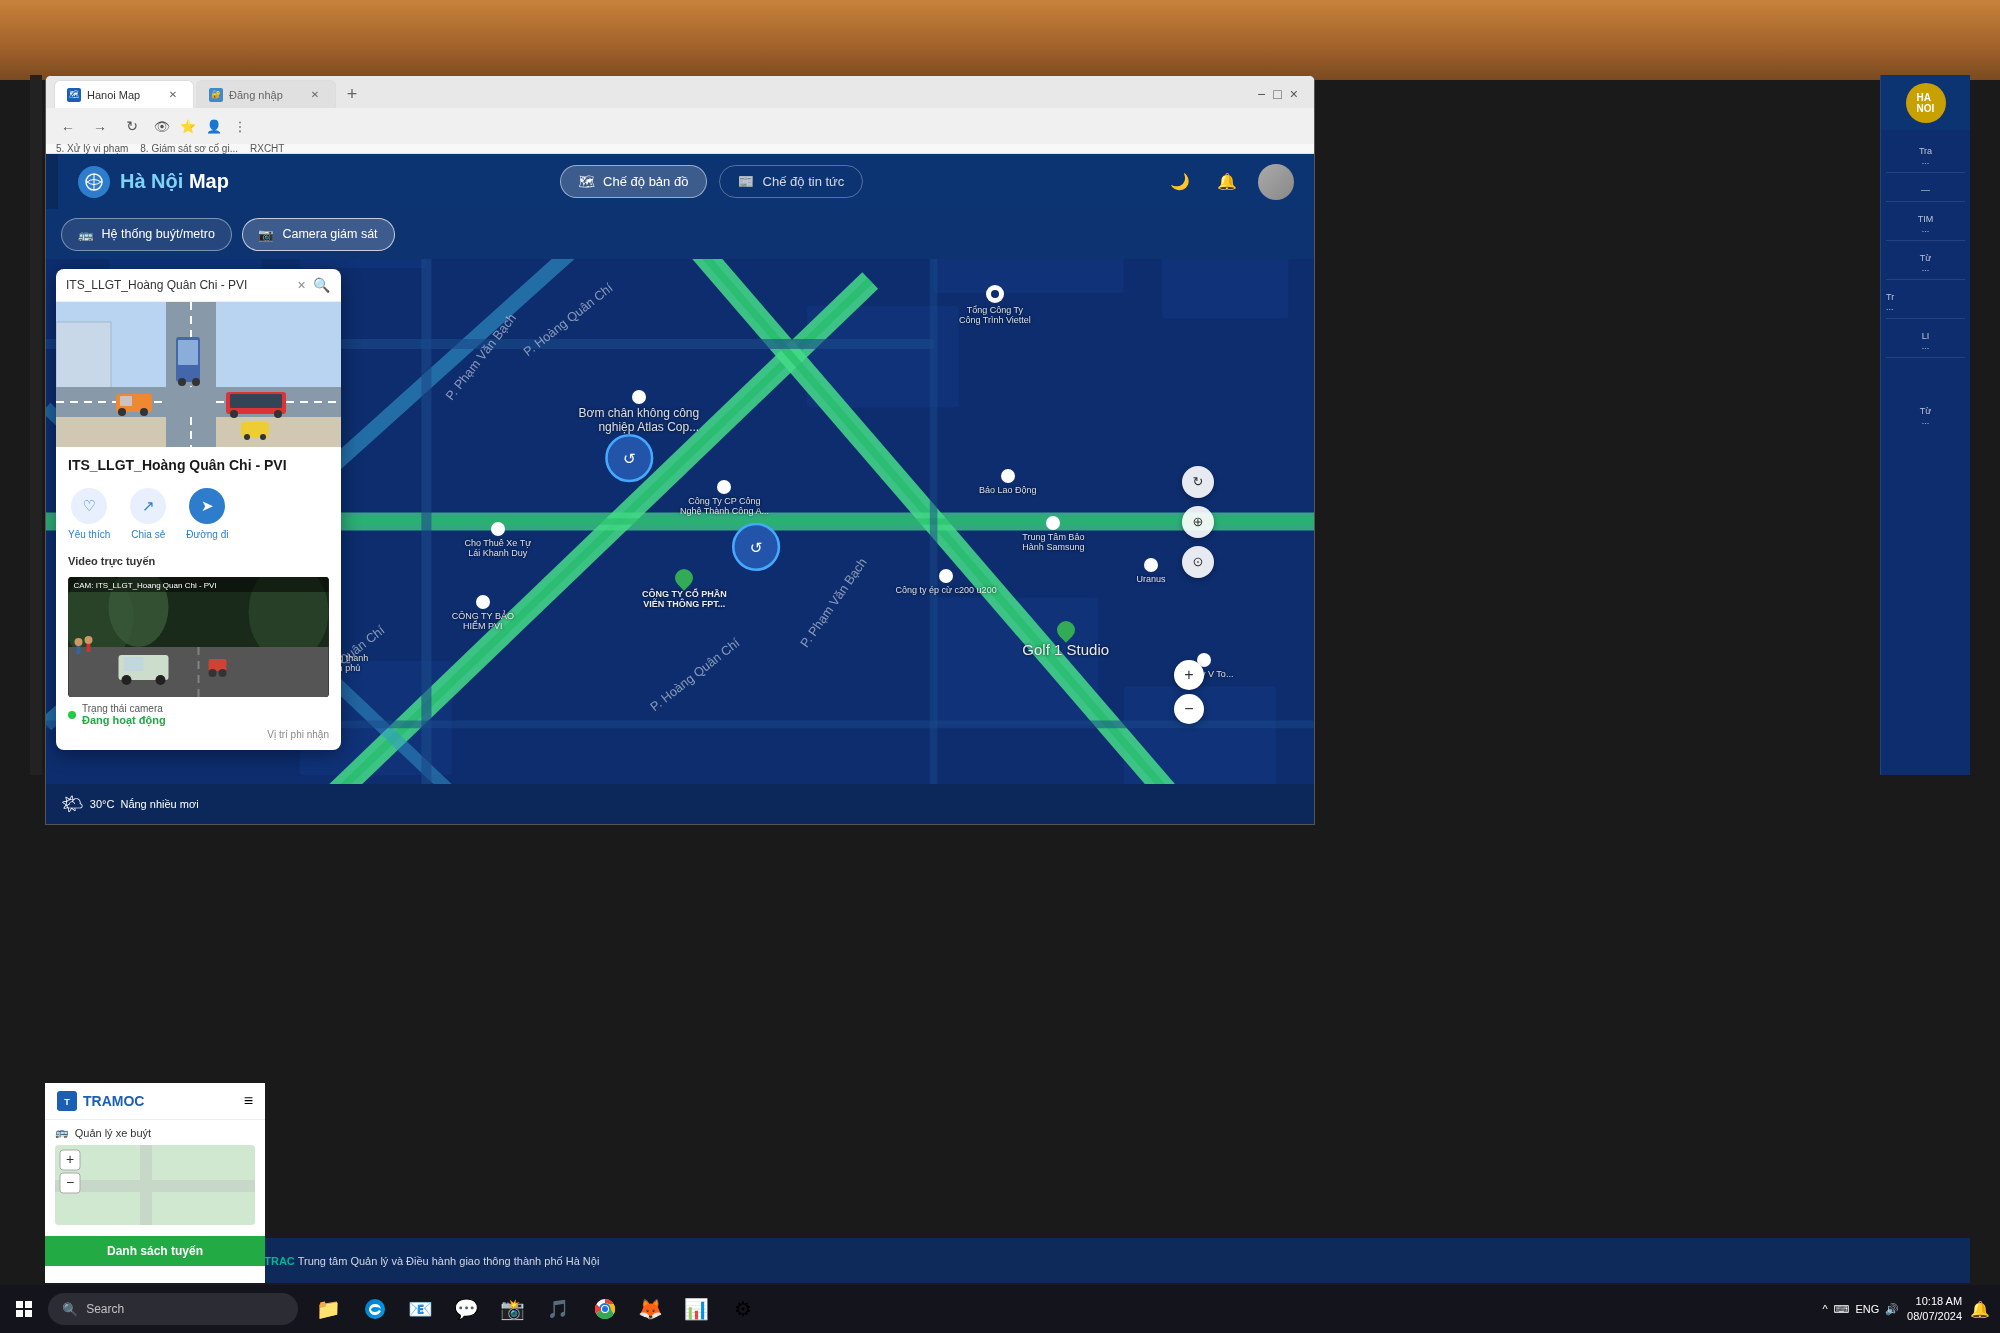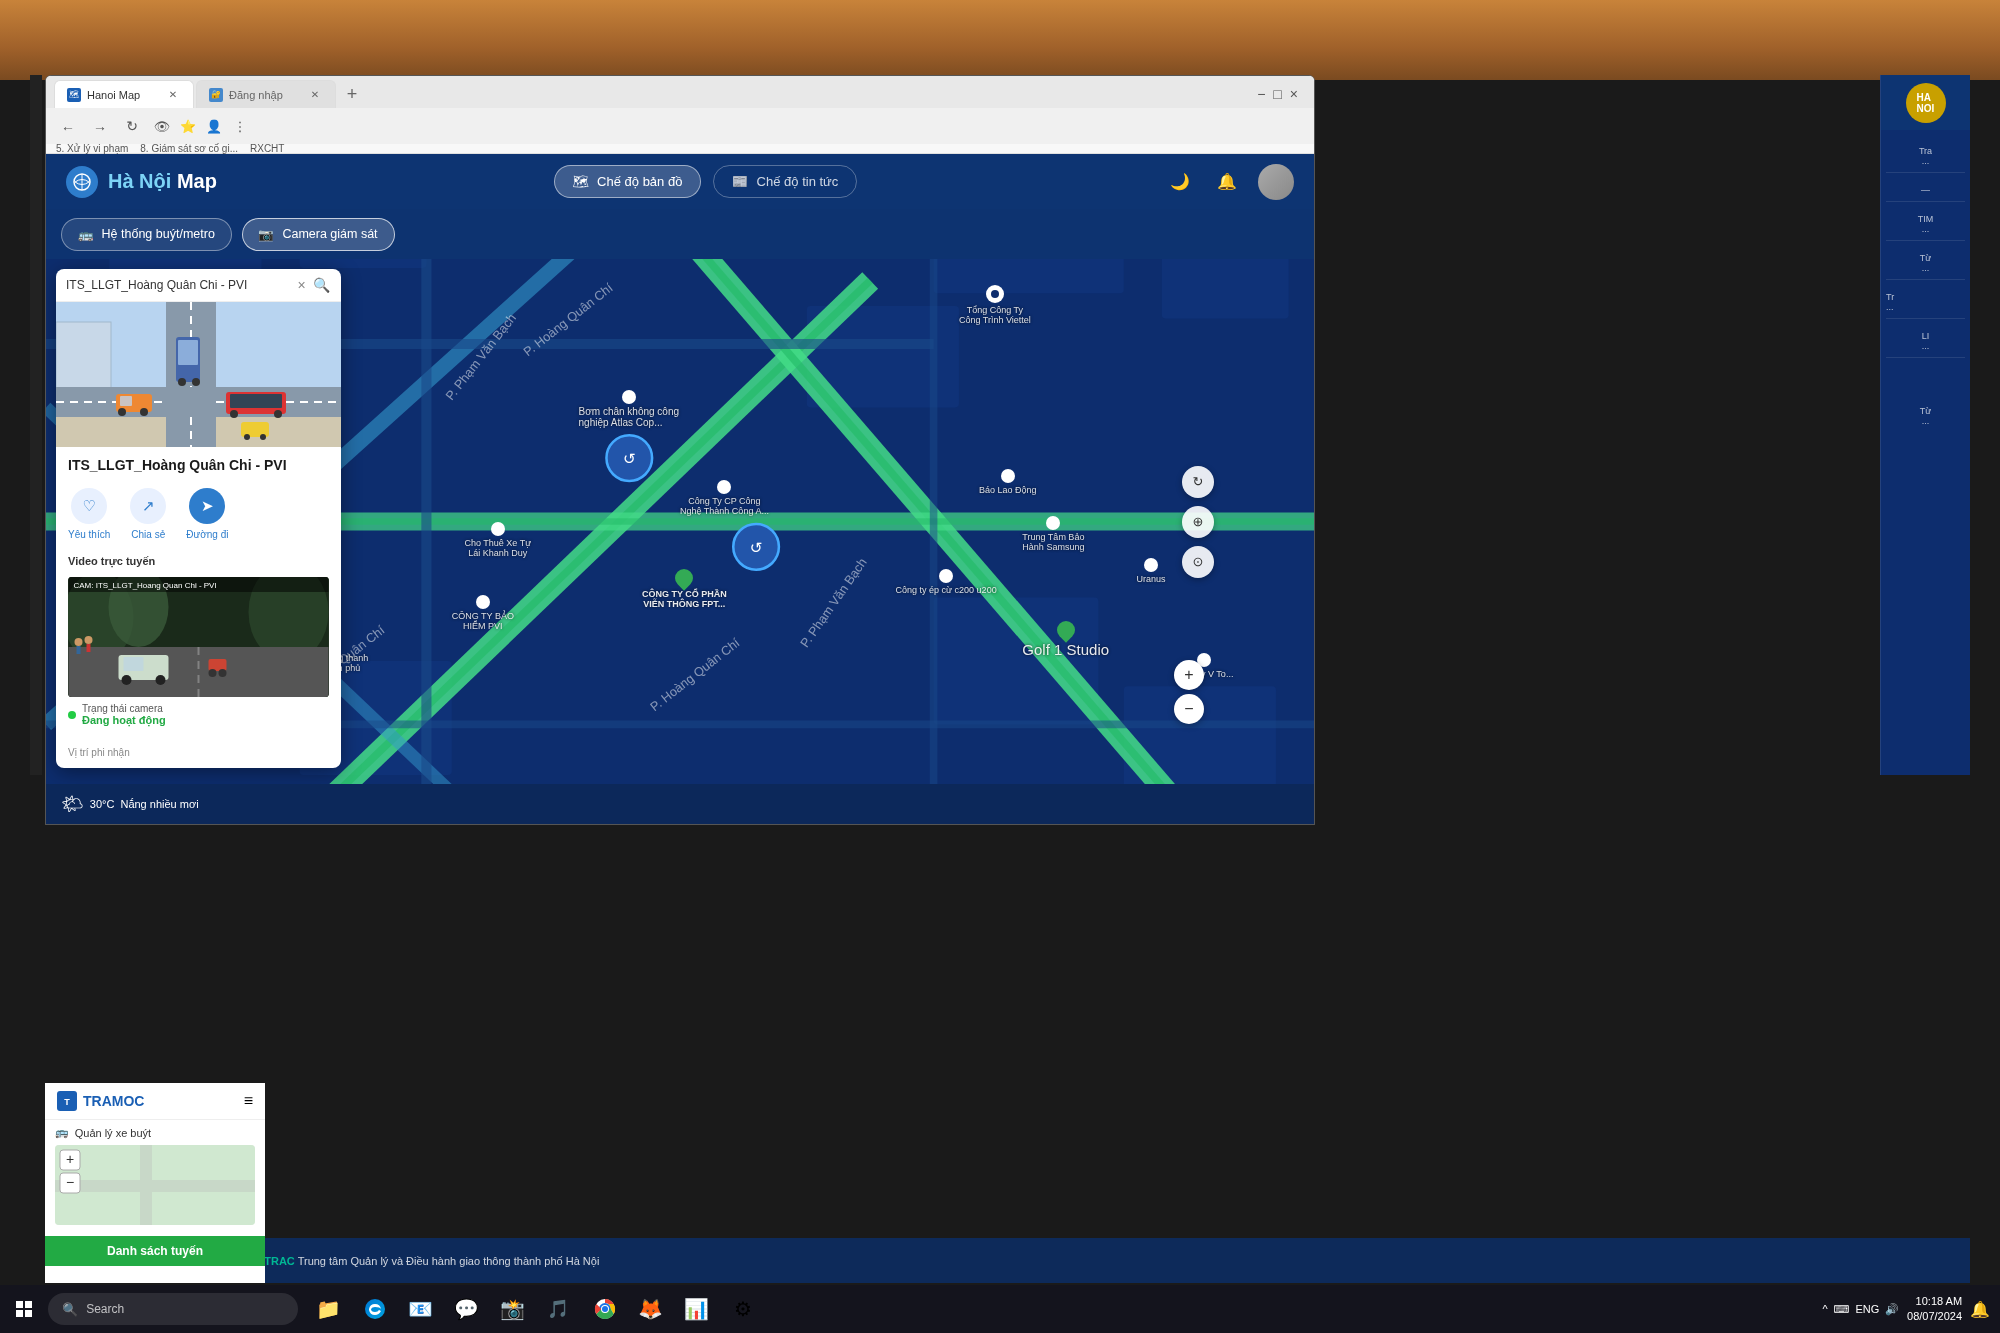--- a/index.html
+++ b/index.html
@@ -180,21 +180,21 @@
       right: 0;
       bottom: 0;
       background: #0a2a5e;
       overflow: hidden;
     }
 
     
     .app-header {
       position: absolute;
       top: 0;
-      left: 0;
+      left: 12px;
       right: 0;
       height: 55px;
       background: #0d3472;
       display: flex;
       align-items: center;
       padding: 4px 20px;
       z-index: 100;
     }
 
     .app-logo {
@@ -452,21 +452,22 @@
     .status-dot {
       width: 8px;
       height: 8px;
       border-radius: 50%;
       background: #22cc44;
     }
 
     .location-note {
       font-size: 10px;
       color: #888;
-      margin-top: 21px;
+      margin-top: 3px;
+      text-align: right;
     }
 
     
     .bottom-status {
       position: absolute;
       bottom: 0;
       left: 0;
       right: 0;
       height: 40px;
       background: rgba(13, 40, 90, 0.95);
@@ -948,21 +949,21 @@
           <div style="width:8px; height:8px; background:#0d2d6e; border-radius:50%;"></div>
         </div>
         <span style="color:rgba(255,255,255,0.85); text-shadow: 0 0 3px rgba(0,0,0,0.8);">Tổng Công Ty<br>Công Trình Viettel</span>
       </div>
 
       <div style="position:absolute; top:22%; left:9%; color:white; font-size:9px; text-align:center;">
         <div style="width:20px; height:20px; background:#ee3333; border-radius:50% 50% 50% 0; transform:rotate(-45deg); margin: 0 auto 2px;"></div>
         <span style="color:rgba(255,255,255,0.85); text-shadow: 0 0 3px rgba(0,0,0,0.8);">Viện Huyết học -<br>Truyền máu TW</span>
       </div>
 
-      <div style="position:absolute; top:25%; left:42%; color:white; font-size:10px; text-align:left;">
+      <div style="position:absolute; top:25%; left:42%; color:white; font-size:12px; text-align:right;">
         <div style="width:14px; height:14px; background:white; border-radius:50%; margin: 0 auto 2px;"></div>
         <span style="color:rgba(255,255,255,0.85); text-shadow: 0 0 3px rgba(0,0,0,0.8);">Bơm chân không công<br>nghiệp Atlas Cop...</span>
       </div>
 
       <div style="position:absolute; top:42%; left:50%; color:white; font-size:9px; text-align:center;">
         <div style="width:14px; height:14px; background:white; border-radius:50%; margin: 0 auto 2px;"></div>
         <span style="color:rgba(255,255,255,0.85); text-shadow: 0 0 3px rgba(0,0,0,0.8);">Công Ty CP Công<br>Nghệ Thành Công A...</span>
       </div>
 
       <div style="position:absolute; top:40%; left:72%; color:white; font-size:9px; text-align:center;margin-left:20px;">

